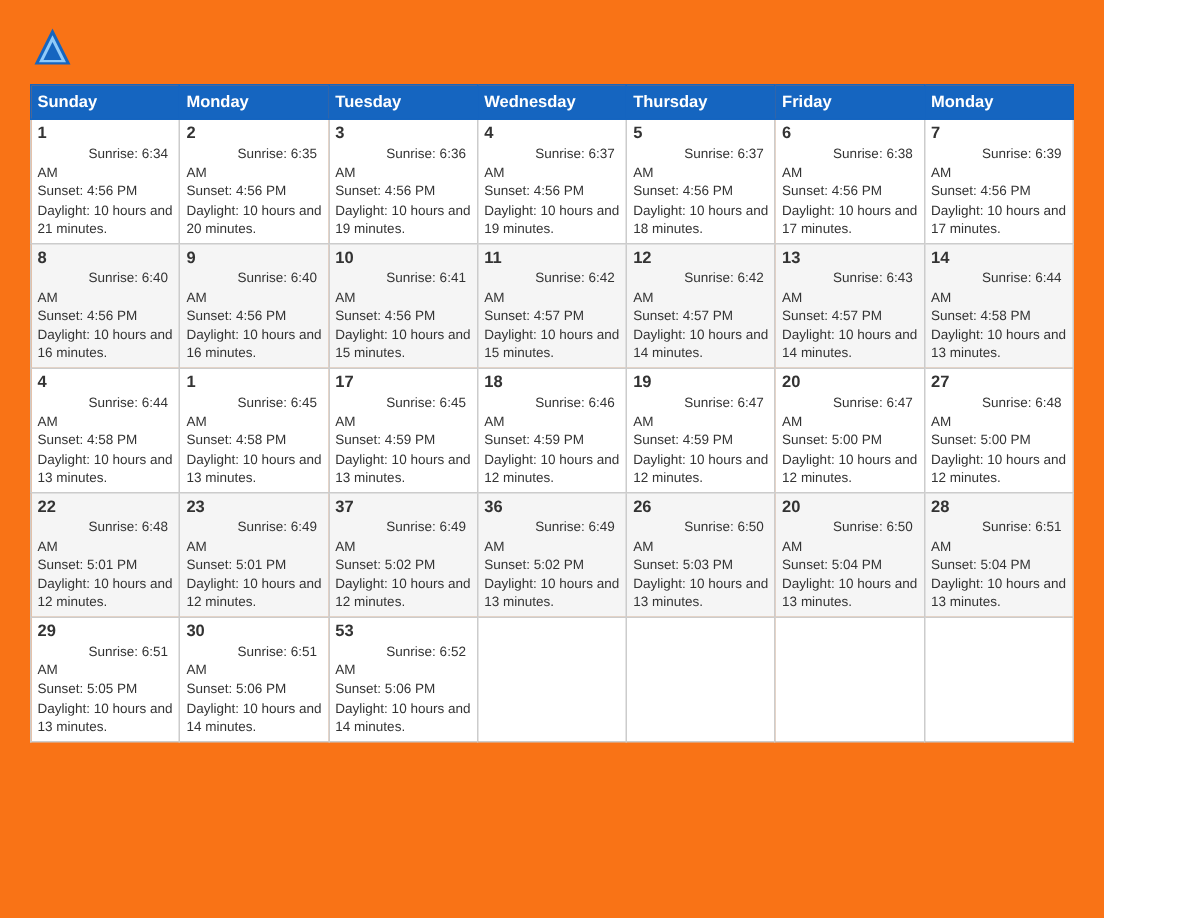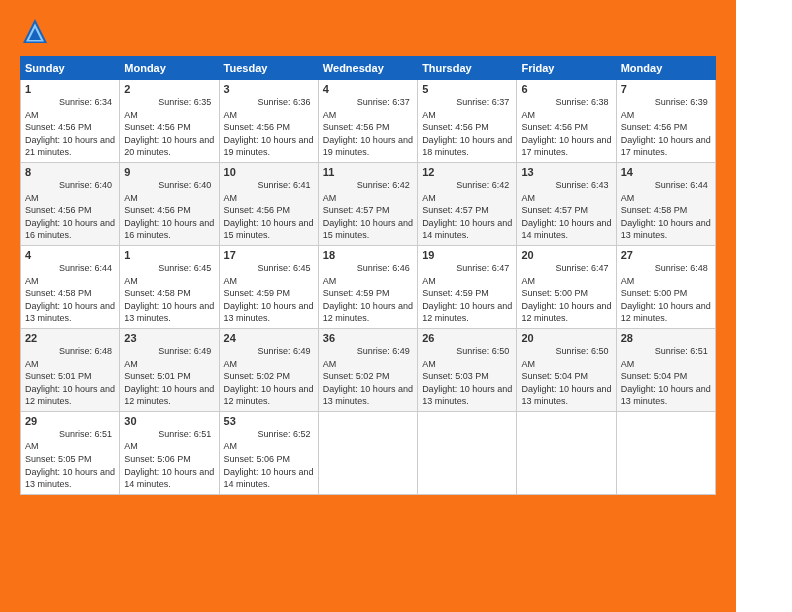--- a/index.html
+++ b/index.html
@@ -161,21 +161,21 @@
           <td><span class="day-number">1</span><span class="day-info">Sunrise: 6:45 AM<br>Sunset: 4:58 PM<br>Daylight: 10 hours and 13 minutes.</span></td>
           <td><span class="day-number">17</span><span class="day-info">Sunrise: 6:45 AM<br>Sunset: 4:59 PM<br>Daylight: 10 hours and 13 minutes.</span></td>
           <td><span class="day-number">18</span><span class="day-info">Sunrise: 6:46 AM<br>Sunset: 4:59 PM<br>Daylight: 10 hours and 12 minutes.</span></td>
           <td><span class="day-number">19</span><span class="day-info">Sunrise: 6:47 AM<br>Sunset: 4:59 PM<br>Daylight: 10 hours and 12 minutes.</span></td>
           <td><span class="day-number">20</span><span class="day-info">Sunrise: 6:47 AM<br>Sunset: 5:00 PM<br>Daylight: 10 hours and 12 minutes.</span></td>
           <td><span class="day-number">27</span><span class="day-info">Sunrise: 6:48 AM<br>Sunset: 5:00 PM<br>Daylight: 10 hours and 12 minutes.</span></td>
         </tr>
         <tr>
           <td><span class="day-number">22</span><span class="day-info">Sunrise: 6:48 AM<br>Sunset: 5:01 PM<br>Daylight: 10 hours and 12 minutes.</span></td>
           <td><span class="day-number">23</span><span class="day-info">Sunrise: 6:49 AM<br>Sunset: 5:01 PM<br>Daylight: 10 hours and 12 minutes.</span></td>
-          <td><span class="day-number">24</span><span class="day-info">Sunrise: 6:49 AM<br>Sunset: 5:02 PM<br>Daylight: 10 hours and 12 minutes.</span></td>
+          <td><span class="day-number">37</span><span class="day-info">Sunrise: 6:49 AM<br>Sunset: 5:02 PM<br>Daylight: 10 hours and 12 minutes.</span></td>
           <td><span class="day-number">36</span><span class="day-info">Sunrise: 6:49 AM<br>Sunset: 5:02 PM<br>Daylight: 10 hours and 13 minutes.</span></td>
           <td><span class="day-number">26</span><span class="day-info">Sunrise: 6:50 AM<br>Sunset: 5:03 PM<br>Daylight: 10 hours and 13 minutes.</span></td>
           <td><span class="day-number">20</span><span class="day-info">Sunrise: 6:50 AM<br>Sunset: 5:04 PM<br>Daylight: 10 hours and 13 minutes.</span></td>
           <td><span class="day-number">28</span><span class="day-info">Sunrise: 6:51 AM<br>Sunset: 5:04 PM<br>Daylight: 10 hours and 13 minutes.</span></td>
         </tr>
         <tr>
           <td><span class="day-number">29</span><span class="day-info">Sunrise: 6:51 AM<br>Sunset: 5:05 PM<br>Daylight: 10 hours and 13 minutes.</span></td>
           <td><span class="day-number">30</span><span class="day-info">Sunrise: 6:51 AM<br>Sunset: 5:06 PM<br>Daylight: 10 hours and 14 minutes.</span></td>
           <td><span class="day-number">53</span><span class="day-info">Sunrise: 6:52 AM<br>Sunset: 5:06 PM<br>Daylight: 10 hours and 14 minutes.</span></td>
           <td class="empty-cell"></td>

